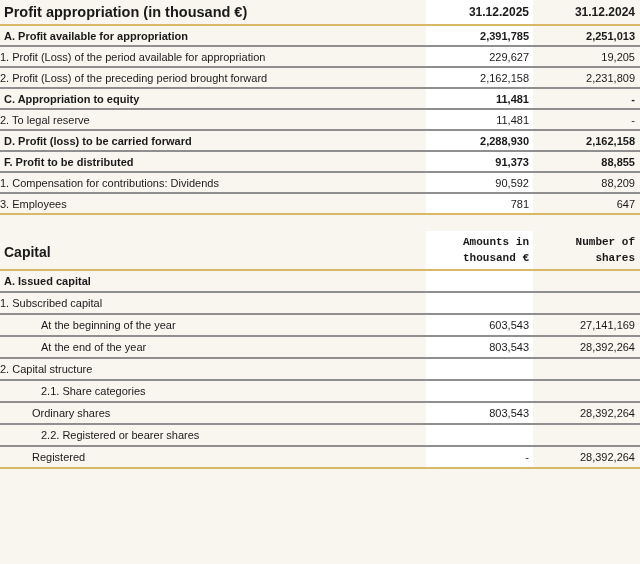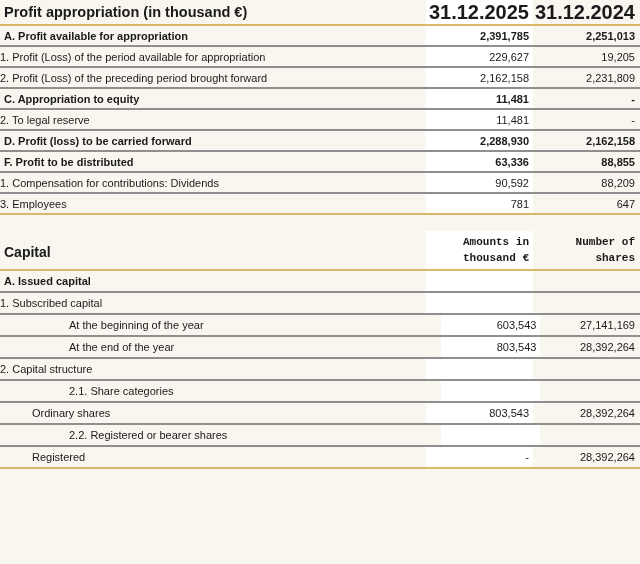--- a/index.html
+++ b/index.html
@@ -15,27 +15,27 @@
     border-bottom: 2px solid #8f8f8f;
     box-sizing: border-box;
   }
   .row.gold { border-bottom: 2px solid #d9b968; }
   .c-label { width: 426px; box-sizing: border-box; display: flex; align-items: center; font-size: 11px; }
   .c-a { width: 107px; background: #ffffff; box-sizing: border-box; display: flex; align-items: center; justify-content: flex-end; padding-right: 4px; font-size: 11px; }
   .c-b { width: 107px; box-sizing: border-box; display: flex; align-items: center; justify-content: flex-end; padding-right: 5px; font-size: 11px; }
   .bold .c-label, .bold .c-a, .bold .c-b { font-weight: bold; }
   .lvl0 { padding-left: 4px; }
   .lvl1 { padding-left: 0; }
-  .lvl2 { padding-left: 25px; margin-left: 44px; }
+  .lvl2 { padding-left: 41px; }
   .lvl3 { padding-left: 32px; }
   .r20 { height: 21px; }
   .r22 { height: 22px; }
   .hdr { height: 26px; }
   .hdr .c-label { font-size: 14.5px; font-weight: bold; }
-  .hdr .c-a, .hdr .c-b { font-size: 20px; font-weight: bold; background: transparent; }
+  .hdr .c-a, .hdr .c-b { font-size: 12px; font-weight: bold; background: transparent; }
   .hdr .c-a { background: #ffffff; }
   .spacer { height: 16px; }
   .hdr2 { height: 40px; margin-top: 0; }
   .hdr2 .c-label { font-size: 14px; font-weight: bold; padding-top: 4px; }
   .hdr2 .c-a, .hdr2 .c-b { font-size: 11px; font-weight: bold; text-align: right; line-height: 16px; font-family: Liberation Mono, monospace; }
   .hdr2 .c-a span, .hdr2 .c-b span { display: block; }
 </style>
 </head>
 <body>
 
@@ -71,21 +71,21 @@
         <div class="c-a">11,481</div>
         <div class="c-b">-</div>
       </div>
       <div class="row r20 bold">
         <div class="c-label lvl0">D. Profit (loss) to be carried forward</div>
         <div class="c-a">2,288,930</div>
         <div class="c-b">2,162,158</div>
       </div>
       <div class="row r20 bold">
         <div class="c-label lvl0">F. Profit to be distributed</div>
-        <div class="c-a">63,336</div>
+        <div class="c-a">91,373</div>
         <div class="c-b">88,855</div>
       </div>
       <div class="row r20">
         <div class="c-label lvl1">1. Compensation for contributions: Dividends</div>
         <div class="c-a">90,592</div>
         <div class="c-b">88,209</div>
       </div>
       <div class="row r20 gold">
         <div class="c-label lvl1">3. Employees</div>
         <div class="c-a">781</div>

